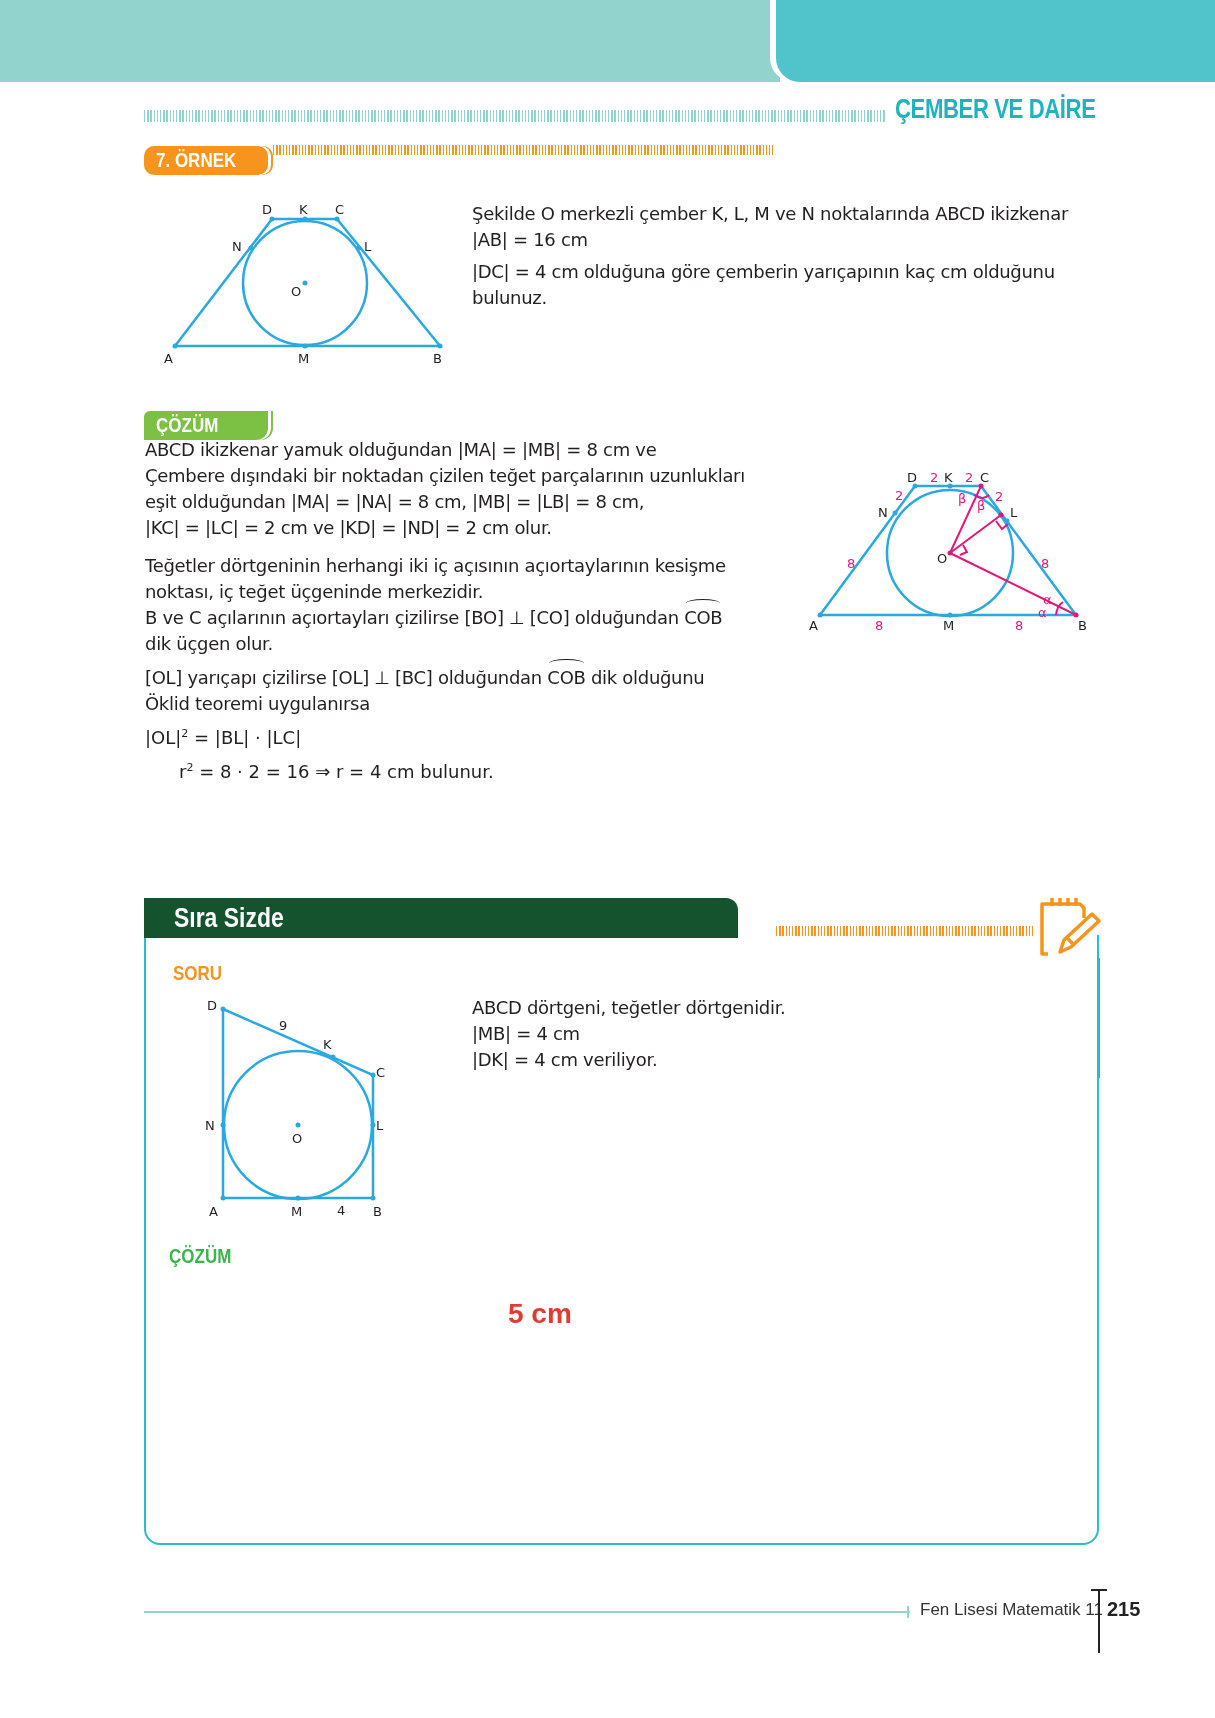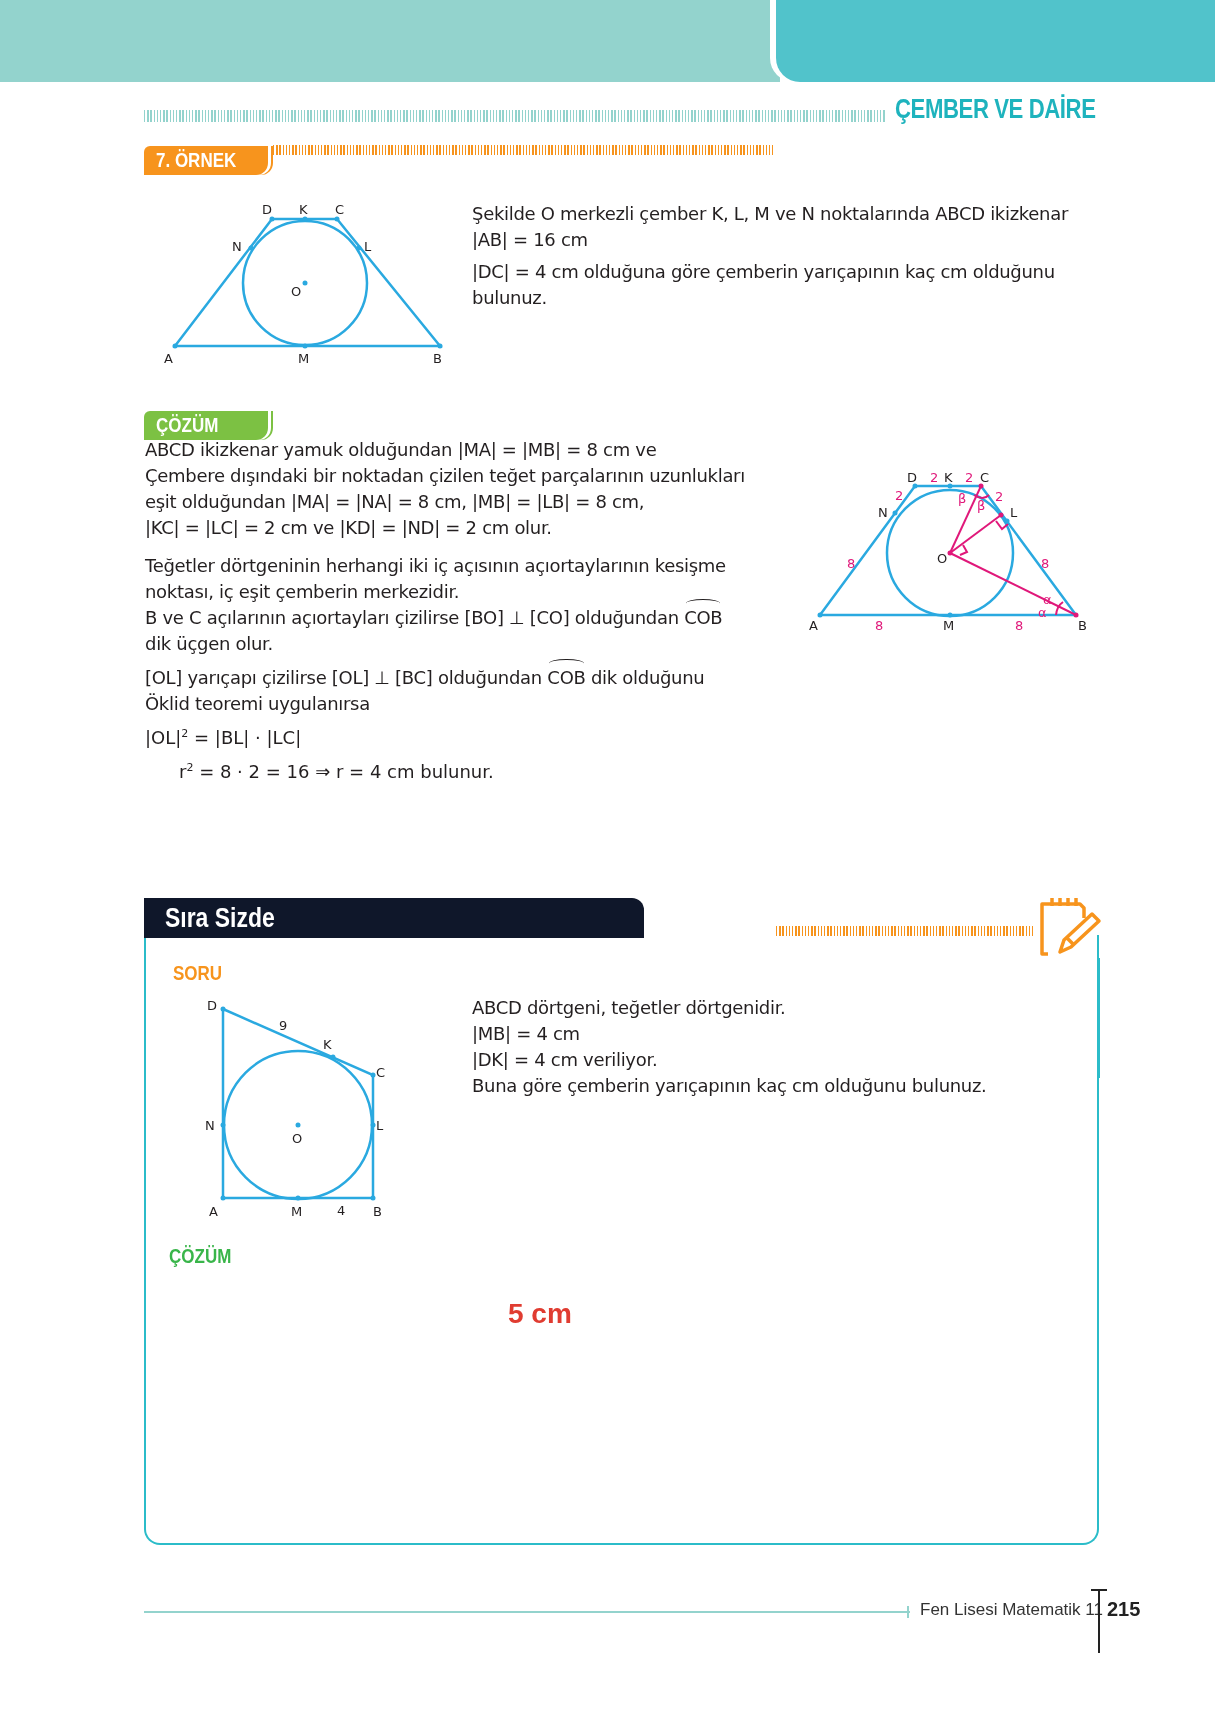--- a/index.html
+++ b/index.html
@@ -9,34 +9,34 @@
   .hdr-left { position:absolute; left:0; top:0; width:780px; height:82px; background:#93d3cd; }
   .hdr-right { position:absolute; left:776px; top:0; width:439px; height:82px; background:#51c3cb; border-bottom-left-radius:24px; box-shadow:-6px 0 0 #ffffff; }
 
   .ticks { position:absolute; height:12px;
     background-image: repeating-linear-gradient(90deg, var(--tc) 0 1.4px, transparent 1.4px 3.2px); }
 
   .chapter-title { position:absolute; left:895px; top:94px; font-family:"Liberation Sans", sans-serif; font-weight:bold; font-size:27px; color:#1eb3bd; letter-spacing:-0.5px; transform:scaleX(0.82); transform-origin:left center; white-space:nowrap; }
 
   .badge { position:absolute; font-family:"Liberation Sans", sans-serif; font-weight:bold; color:#fff; padding-left:12px; display:flex; align-items:center; border-top-left-radius:6px; border-bottom-right-radius:12px; }
   .badge span { transform:scaleX(0.85); transform-origin:left center; white-space:nowrap; }
-  .badge-orange { left:144px; top:146px; width:124px; height:29px; background:#f7941d; font-size:20px; box-shadow:3px 0 0 #ffffff, 5px 0 0 #f7941d; }
+  .badge-orange { left:144px; top:146px; width:124px; height:29px; background:#f7941d; font-size:20px; box-shadow:3px 0 0 #ffffff, 5px 0 0 #f7941d;border-radius:10px; }
   .badge-green { left:144px; top:411px; width:124px; height:29px; background:#7cc143; font-size:20px; box-shadow:3px 0 0 #ffffff, 5px 0 0 #7cc143; }
 
   .text { position:absolute; font-family:"DejaVu Sans", sans-serif; font-size:18px; line-height:26px; color:#231f20; letter-spacing:-0.3px; }
   .text p { white-space:nowrap; }
   .math { letter-spacing:0; }
   .hat { position:relative; display:inline-block; }
   .hat::before { content:""; position:absolute; left:2px; right:2px; top:-6px; height:8px; border-top:1.5px solid #231f20; border-radius:50% 50% 0 0; }
   sup { font-size:11px; }
 
   .svgfig { position:absolute; }
 
   .sira-box { position:absolute; left:144px; top:935px; width:955px; height:610px; border:2px solid #2bbcc9; border-top:none; border-radius:0 0 16px 16px; }
-  .sira-head { position:absolute; left:144px; top:898px; width:500px; height:40px; background:#0f172a; border-top-right-radius:12px; display:flex; align-items:center; padding-left:21px; }
+  .sira-head { position:absolute; left:144px; top:898px; width:594px; height:40px; background:#14532d; border-top-right-radius:12px; display:flex; align-items:center; padding-left:30px; }
   .sira-head span { font-family:"Liberation Sans", sans-serif; font-weight:bold; font-size:27px; color:#fff; transform:scaleX(0.85); transform-origin:left center; white-space:nowrap; }
   .sira-rightline { position:absolute; left:1098px; top:958px; width:2px; height:120px; background:#2bbcc9; }
 
   .label-orange { position:absolute; font-family:"Liberation Sans", sans-serif; font-weight:bold; font-size:20px; color:#f7941d; transform:scaleX(0.85); transform-origin:left center; }
   .label-green { position:absolute; font-family:"Liberation Sans", sans-serif; font-weight:bold; font-size:20px; color:#39b54a; transform:scaleX(0.85); transform-origin:left center; }
 
   .answer { position:absolute; left:508px; top:1298px; font-family:"Liberation Sans", sans-serif; font-weight:bold; font-size:28px; color:#e03c31; }
 
   .footer-line { position:absolute; left:144px; top:1611px; width:766px; height:2px; background:#93d3cd; }
   .footer-cap { position:absolute; left:907px; top:1606px; width:2px; height:12px; background:#93d3cd; }
@@ -98,21 +98,21 @@
 <div class="badge badge-green">
     <span>ÇÖZÜM</span>
   </div>
 
 <div class="text" style="left:145px; top:437px;">
   <p>ABCD ikizkenar yamuk olduğundan |MA| = |MB| = 8 cm  ve</p>
   <p>Çembere dışındaki bir noktadan çizilen teğet parçalarının uzunlukları</p>
   <p>eşit olduğundan |MA| = |NA| = 8 cm,  |MB| = |LB| = 8 cm,</p>
   <p style="margin-bottom:12px;">|KC| = |LC| = 2 cm  ve  |KD| = |ND| = 2 cm  olur.</p>
   <p>Teğetler dörtgeninin herhangi iki iç açısının açıortaylarının kesişme</p>
-  <p>noktası, iç eşit çemberin merkezidir.</p>
+  <p>noktası, iç teğet üçgeninde merkezidir.</p>
   <p><span>B ve C açılarının açıortayları çizilirse [BO] ⊥ [CO] olduğundan </span><span class="hat">COB</span></p>
   <p style="margin-bottom:8px;">dik üçgen olur.</p>
   <p><span>[OL] yarıçapı çizilirse [OL] ⊥ [BC] olduğundan </span><span class="hat">COB</span><span> dik olduğunu</span></p>
   <p style="margin-bottom:4px;">Öklid teoremi uygulanırsa</p>
   <p class="math" style="margin-bottom:4px;"><span>|OL|</span><sup>2</sup><span> = |BL| · |LC|</span></p>
   <p class="math" style="padding-left:34px;"><span>r</span><sup>2</sup><span> = 8 · 2 = 16 ⇒ r = 4 cm  bulunur.</span></p>
 </div>
 
 <svg class="svgfig" style="left:805px; top:465px;" width="300" height="175" viewBox="0 0 300 175">
   <g stroke="#2aa9e0" stroke-width="2.5" fill="none">
@@ -217,21 +217,20 @@
     <text x="96" y="221">M</text>
     <text x="142" y="220">4</text>
     <text x="178" y="221">B</text>
   </g>
 </svg>
 
 <div class="text" style="left:472px; top:995px;">
   <p>ABCD dörtgeni, teğetler dörtgenidir.</p>
   <p>|MB| = 4 cm</p>
   <p>|DK| = 4 cm  veriliyor.</p>
-  <p>Buna göre çemberin yarıçapının kaç cm olduğunu bulunuz.</p>
 </div>
 
 <div class="label-green" style="left:169px; top:1245px;">ÇÖZÜM</div>
 <div class="answer">5 cm</div>
 
 <div class="footer-line"></div>
 <div class="footer-cap"></div>
 <div class="footer-text">Fen Lisesi Matematik 11</div>
 <div class="footer-bar-top"></div>
 <div class="footer-bar"></div>

